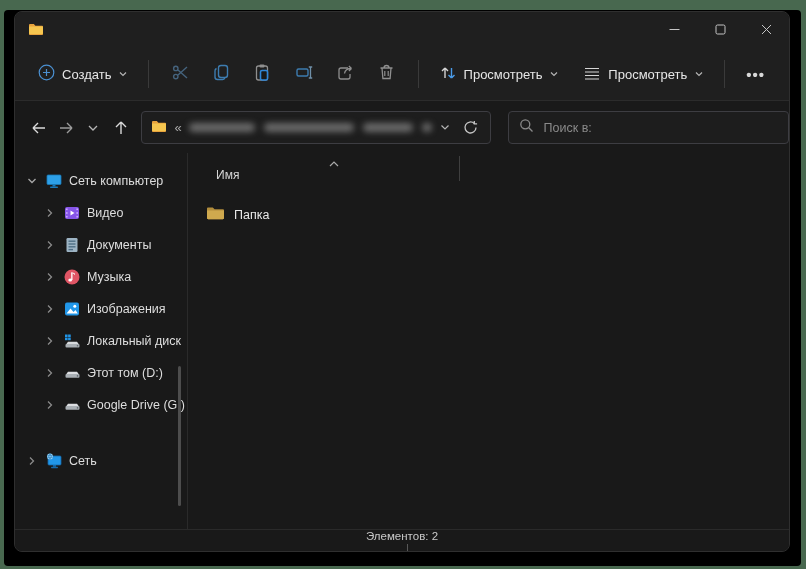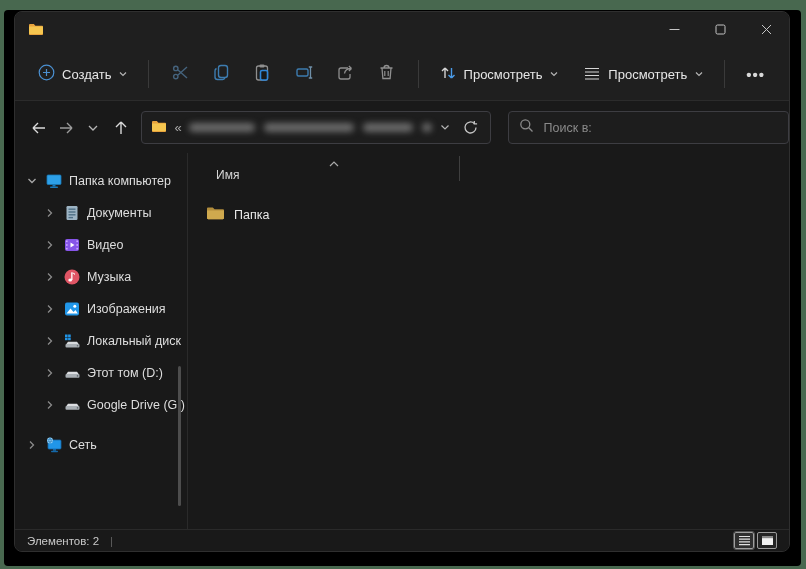--- a/index.html
+++ b/index.html
@@ -40,37 +40,37 @@
   .searchbox { margin-left:17px; width:316px; height:33px; border:1px solid #3d3d42; border-radius:4px; background:#1d1d1d;
                display:flex; align-items:center; padding:0 10px; gap:10px; }
   .search-placeholder { color:#8a8a8a; font-size:12.5px; }
 
   
   .content { position:absolute; left:0; top:141px; width:100%; bottom:22px; display:flex; }
   .sidebar { width:172px; height:100%; position:relative; padding-top:13px; }
   .tree-item { height:30px; display:flex; align-items:center; gap:6px; margin-bottom:2px; border-radius:4px; }
   .lvl0 { padding-left:10px; }
   .lvl1 { padding-left:28px; }
-  .tree-gap { margin-top:10px; }
+  .tree-gap { margin-top:26px; }
   .tree-label { color:#dedede; font-size:12.5px; white-space:nowrap; }
   .chev { width:14px; display:flex; justify-content:center; flex-shrink:0; }
   .tree-ico { width:18px; height:18px; flex-shrink:0; display:flex; }
   .sb-scrollbar { position:absolute; left:163px; top:213px; width:3px; height:140px; background:#4d4d4d; border-radius:2px; }
 
   .main { flex:1; border-left:1px solid #2a2a2a; position:relative; }
   .col-header { position:relative; height:30px; display:flex; align-items:center; }
   .col-name { padding-left:28px; color:#d6d6d6; font-size:12px;margin-top:14px; }
   .sort-chevron { position:absolute; left:140px; top:1px; }
   .col-divider { position:absolute; left:271px; top:3px; width:1px; height:25px; background:#3f3f3f; }
   .file-row { margin-top:20px; height:24px; display:flex; align-items:center; gap:9px; padding-left:18px; }
   .file-label { color:#e8e8e8; font-size:12.5px; }
 
   
   .statusbar { position:absolute; left:0; bottom:0; width:100%; height:22px; border-top:1px solid #2a2a2a;
-               display:flex; align-items:center; padding:0 12px; background:#191919; }
+               display:flex; align-items:center; padding:0 12px; background:#191919;flex-direction:column; }
   .status-text { color:#c9c9c9; font-size:11.5px; }
   .status-sep { color:#5f5f5f; font-size:11.5px; margin-left:11px; }
   .view-toggles { margin-left:auto; display:flex; gap:3px; align-items:center; }
   .vt-btn { width:20px; height:17px; display:flex; align-items:center; justify-content:center; border-radius:2px; }
   .vt-details { border:1px solid #9f9f9f; outline:1px solid #555; background:#2f2f2f; }
   .vt-icons { border:1px solid #9a9a9a; background:#242424; }
 </style>
 </head>
 <body>
 
@@ -286,39 +286,21 @@
             </svg>
           </span>
         <span class="tree-ico">
             <svg width="18" height="18" viewBox="0 0 18 18">
               <rect x="2" y="3" width="14" height="9.5" rx="1" fill="#2da0e8"></rect>
               <rect x="2" y="3" width="14" height="9.5" rx="1" fill="none" stroke="#1878b8" stroke-width="0.8"></rect>
               <rect x="7.5" y="12.5" width="3" height="2" fill="#1878b8"></rect>
               <rect x="5" y="14.5" width="8" height="1.5" rx="0.7" fill="#1878b8"></rect>
             </svg>
           </span>
-        <span class="tree-label">Папка компьютер</span>
-      </div>
-
-      <div class="tree-item lvl1">
-        <span class="chev">
-            <svg width="12" height="12" viewBox="0 0 12 12">
-              <path d="M4 2.5 L7.5 6 L4 9.5" fill="none" stroke="#8a8a8a" stroke-width="1.3"></path>
-            </svg>
-          </span>
-        <span class="tree-ico">
-            <svg width="18" height="18" viewBox="0 0 18 18">
-              <rect x="3.5" y="2" width="11" height="14" rx="1.2" fill="#9db4c4"></rect>
-              <rect x="5.5" y="4.5" width="7" height="1.4" fill="#4f6f86"></rect>
-              <rect x="5.5" y="7.3" width="7" height="1.4" fill="#4f6f86"></rect>
-              <rect x="5.5" y="10.1" width="7" height="1.4" fill="#4f6f86"></rect>
-              <rect x="5.5" y="12.9" width="4.5" height="1.4" fill="#4f6f86"></rect>
-            </svg>
-          </span>
-        <span class="tree-label">Документы</span>
+        <span class="tree-label">Сеть компьютер</span>
       </div>
 
       <div class="tree-item lvl1">
         <span class="chev">
             <svg width="12" height="12" viewBox="0 0 12 12">
               <path d="M4 2.5 L7.5 6 L4 9.5" fill="none" stroke="#8a8a8a" stroke-width="1.3"></path>
             </svg>
           </span>
         <span class="tree-ico">
             <svg width="18" height="18" viewBox="0 0 18 18">
@@ -328,20 +310,38 @@
               <rect x="3" y="8.2" width="1.6" height="1.6" fill="#caa8ff"></rect>
               <rect x="3" y="11.9" width="1.6" height="1.6" fill="#caa8ff"></rect>
               <rect x="13.4" y="4.5" width="1.6" height="1.6" fill="#caa8ff"></rect>
               <rect x="13.4" y="8.2" width="1.6" height="1.6" fill="#caa8ff"></rect>
               <rect x="13.4" y="11.9" width="1.6" height="1.6" fill="#caa8ff"></rect>
             </svg>
           </span>
         <span class="tree-label">Видео</span>
       </div>
 
+      <div class="tree-item lvl1">
+        <span class="chev">
+            <svg width="12" height="12" viewBox="0 0 12 12">
+              <path d="M4 2.5 L7.5 6 L4 9.5" fill="none" stroke="#8a8a8a" stroke-width="1.3"></path>
+            </svg>
+          </span>
+        <span class="tree-ico">
+            <svg width="18" height="18" viewBox="0 0 18 18">
+              <rect x="3.5" y="2" width="11" height="14" rx="1.2" fill="#9db4c4"></rect>
+              <rect x="5.5" y="4.5" width="7" height="1.4" fill="#4f6f86"></rect>
+              <rect x="5.5" y="7.3" width="7" height="1.4" fill="#4f6f86"></rect>
+              <rect x="5.5" y="10.1" width="7" height="1.4" fill="#4f6f86"></rect>
+              <rect x="5.5" y="12.9" width="4.5" height="1.4" fill="#4f6f86"></rect>
+            </svg>
+          </span>
+        <span class="tree-label">Документы</span>
+      </div>
+
 
       <div class="tree-item lvl1">
         <span class="chev">
             <svg width="12" height="12" viewBox="0 0 12 12">
               <path d="M4 2.5 L7.5 6 L4 9.5" fill="none" stroke="#8a8a8a" stroke-width="1.3"></path>
             </svg>
           </span>
         <span class="tree-ico">
             <svg width="18" height="18" viewBox="0 0 18 18">
               <circle cx="9" cy="9" r="7.5" fill="#e05565"></circle>

